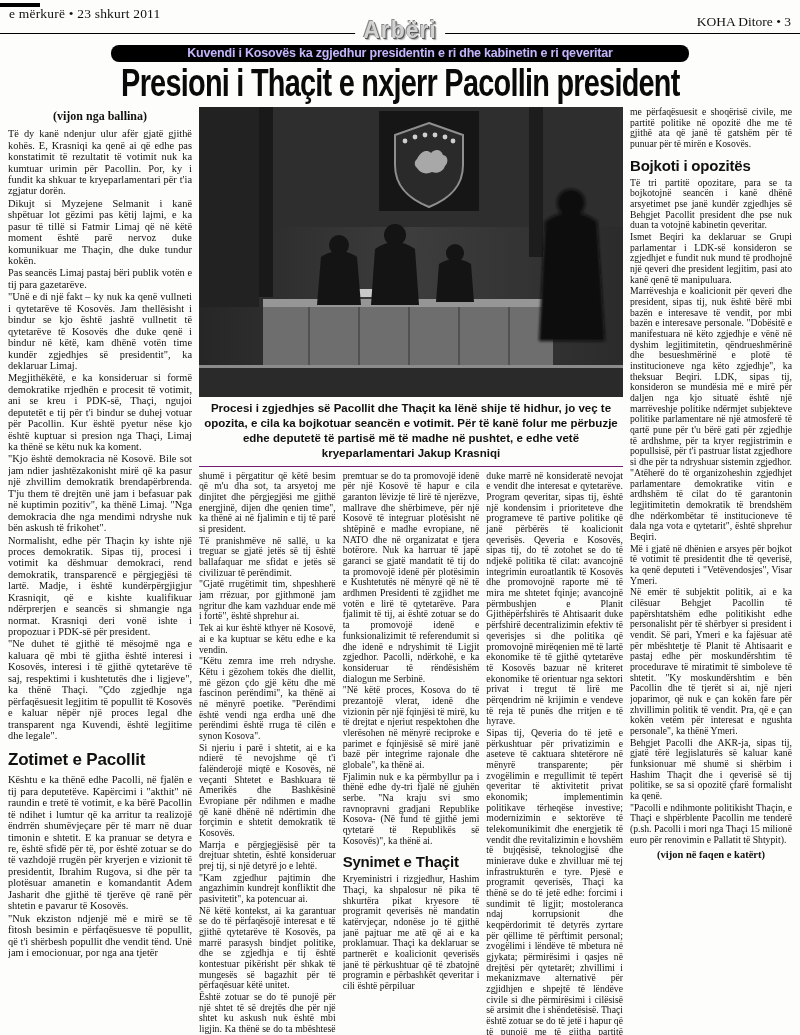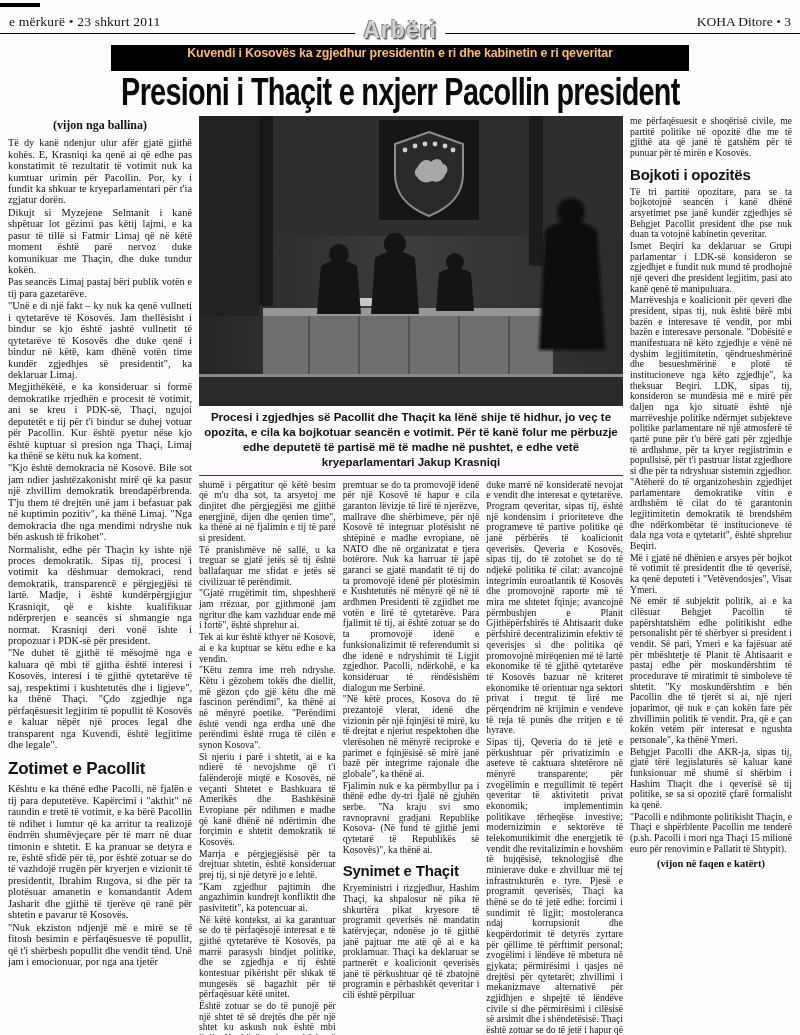--- a/index.html
+++ b/index.html
@@ -2,32 +2,32 @@
 <html><head>
 <meta charset="utf-8">
 <style>
   html,body{margin:0;padding:0;background:#9a9a9a;}
   .page{width:800px;height:1035px;margin:0 auto;background:#fdfdfc;position:relative;
         overflow:hidden;color:#111;font-family:"Liberation Serif",serif;}
 
   
   .masthead{position:relative;height:34px;}
   .mh-tick{position:absolute;left:0;top:3px;width:40px;height:4px;background:#000;}
-  .mh-date{position:absolute;left:9px;bottom:4px;font-size:13.5px;letter-spacing:.2px;}
+  .mh-date{position:absolute;left:9px;bottom:12px;font-size:13.5px;letter-spacing:.2px;}
   .mh-right{position:absolute;right:9px;bottom:4px;font-size:13.5px;}
   .mh-rule{position:absolute;left:0;right:0;bottom:0;height:1px;background:#000;}
   .mh-section{position:absolute;left:50%;transform:translateX(-50%);bottom:-10px;z-index:2;
       background:#fdfdfc;padding:0 8px;font-family:"Liberation Sans",sans-serif;
       font-weight:bold;font-size:23px;letter-spacing:1px;color:#d2d2d2;
       text-shadow:-1px -1px 0 #8a8a8a,1px 1px 0 #555,2px 2px 1px #aaa;margin-top:33px;}
 
   
-  .kicker{margin:11px auto 0;width:578px;height:26px;background:#000;color:#fdba74;
+  .kicker{margin:11px auto 0;width:578px;height:17px;background:#000;color:#c4b5fd;
       text-align:center;font-family:"Liberation Sans",sans-serif;font-weight:bold;
-      font-size:12.5px;line-height:17px;letter-spacing:-.2px;}
+      font-size:12.5px;line-height:17px;letter-spacing:-.2px;border-radius:8px;}
   .headline{text-align:center;margin:1px 8px 4px;white-space:nowrap;}
   .headline span{display:inline-block;transform:scaleX(.74);transform-origin:center;
       font-family:"Liberation Sans",sans-serif;font-weight:bold;font-size:39px;
       line-height:40px;letter-spacing:-1px;color:#0a0a0a;}
 
   
   .content{display:flex;gap:7px;padding:0 8px;height:933px;overflow:hidden;}
   .colA{width:184px;font-size:10.4px;line-height:1.1;text-align:justify;overflow:hidden;}
   .center{width:424px;display:flex;flex-direction:column;overflow:hidden;}
   .colE{width:158px;font-size:9.7px;line-height:1.1;text-align:justify;overflow:hidden;flex:1;}

